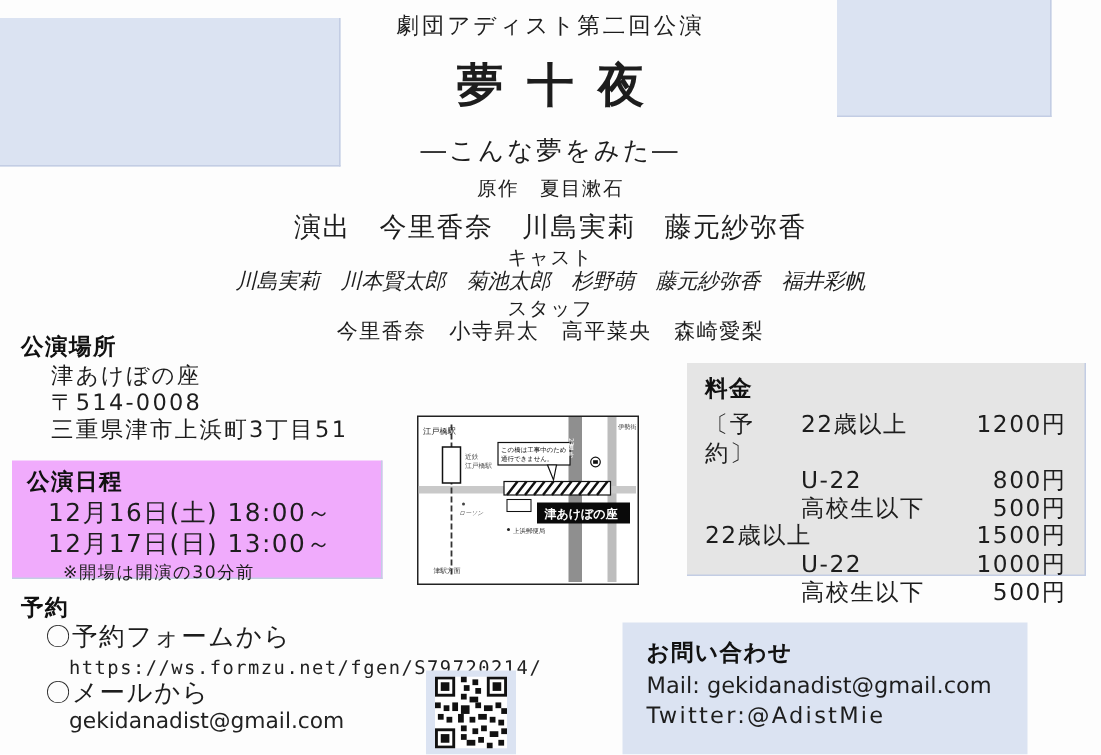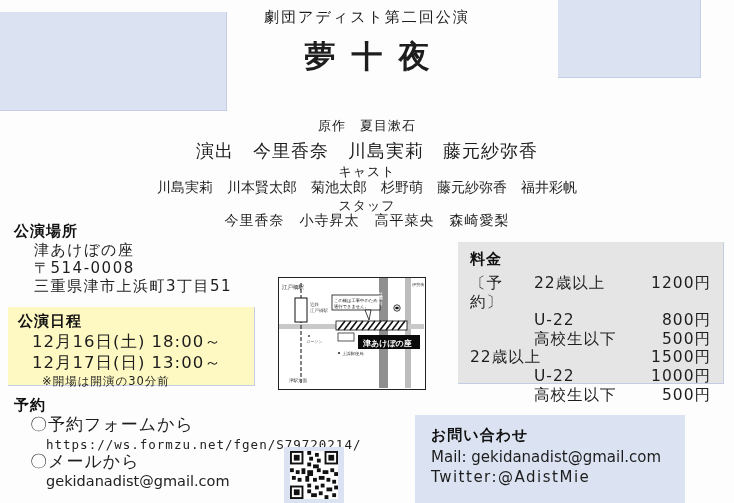--- a/index.html
+++ b/index.html
@@ -7,27 +7,27 @@
         font-family:"DejaVu Sans","Liberation Sans",sans-serif;color:#1d1d1d;}
   .panel{position:absolute;background:#dbe3f2;border-bottom:1px solid #c3cde4;border-right:1px solid #c3cde4;}
   .ctr{position:absolute;left:0;width:734px;text-align:center;}
   .company{top:8px;font-size:15px;letter-spacing:2px;}
   .title{top:36px;font-size:31px;font-weight:bold;font-family:"DejaVu Serif","Liberation Serif",serif;
          letter-spacing:16px;text-indent:16px;}
   .subtitle{top:89px;font-size:17px;letter-spacing:2px;}
   .credit1{top:117px;font-size:13px;letter-spacing:1px;}
   .credit2{top:139px;font-size:18px;letter-spacing:1px;}
   .sech{top:163px;font-size:13px;letter-spacing:1px;}
-  .cast{top:179px;font-size:14px;}
+  .cast{top:179px;font-size:14px;font-style:italic;}
   .sech2{top:197px;font-size:13px;letter-spacing:1px;}
   .staff{top:212px;font-size:14px;letter-spacing:1px;}
   .h{font-weight:bold;font-size:15px;color:#111;letter-spacing:1px;}
   .abs{position:absolute;}
   .venueline{font-size:15px;letter-spacing:1.5px;line-height:18px;}
-  .schedbox{position:absolute;left:8px;top:307px;width:247px;height:79px;background:#fef9c3;
+  .schedbox{position:absolute;left:8px;top:307px;width:247px;height:79px;background:#f0abfc;
             border-bottom:1px solid #c3cde4;border-right:1px solid #c3cde4;box-sizing:border-box;
             padding:5px 0 0 10px;}
   .dateline{font-size:16.5px;letter-spacing:1px;line-height:21px;margin-left:14px;}
   .note{font-size:11.5px;letter-spacing:1px;margin-left:24px;margin-top:1px;}
   .circle-item{font-size:17px;letter-spacing:1px;}
   .url{font-family:"DejaVu Sans Mono","Liberation Mono",monospace;font-size:12.5px;letter-spacing:1px;color:#222;}
   .mail{font-size:14.5px;color:#222;}
   .feebox{position:absolute;left:458px;top:242px;width:266px;height:142px;background:#e5e5e5;
           border-bottom:1px solid #c3cde4;border-right:1px solid #c3cde4;box-sizing:border-box;
           padding:8px 12px 0 12px;}
@@ -46,20 +46,21 @@
 </style>
 </head>
 <body>
 <div class="page">
 
   <div class="panel" style="left:0;top:12px;width:226px;height:98px;"></div>
   <div class="panel" style="left:558px;top:0;width:142px;height:77px;"></div>
 
   <div class="ctr company">劇団アディスト第二回公演</div>
   <div class="ctr title">夢十夜</div>
+  <div class="ctr subtitle">―こんな夢をみた―</div>
   <div class="ctr credit1">原作　夏目漱石</div>
   <div class="ctr credit2">演出　今里香奈　川島実莉　藤元紗弥香</div>
   <div class="ctr sech">キャスト</div>
   <div class="ctr cast">川島実莉　川本賢太郎　菊池太郎　杉野萌　藤元紗弥香　福井彩帆</div>
   <div class="ctr sech2">スタッフ</div>
   <div class="ctr staff">今里香奈　小寺昇太　高平菜央　森崎愛梨</div>
 
   <div class="abs h" style="left:14px;top:222px;">公演場所</div>
   <div class="abs venueline" style="left:34px;top:241px;">津あけぼの座</div>
   <div class="abs venueline" style="left:34px;top:259px;">〒514-0008</div>

